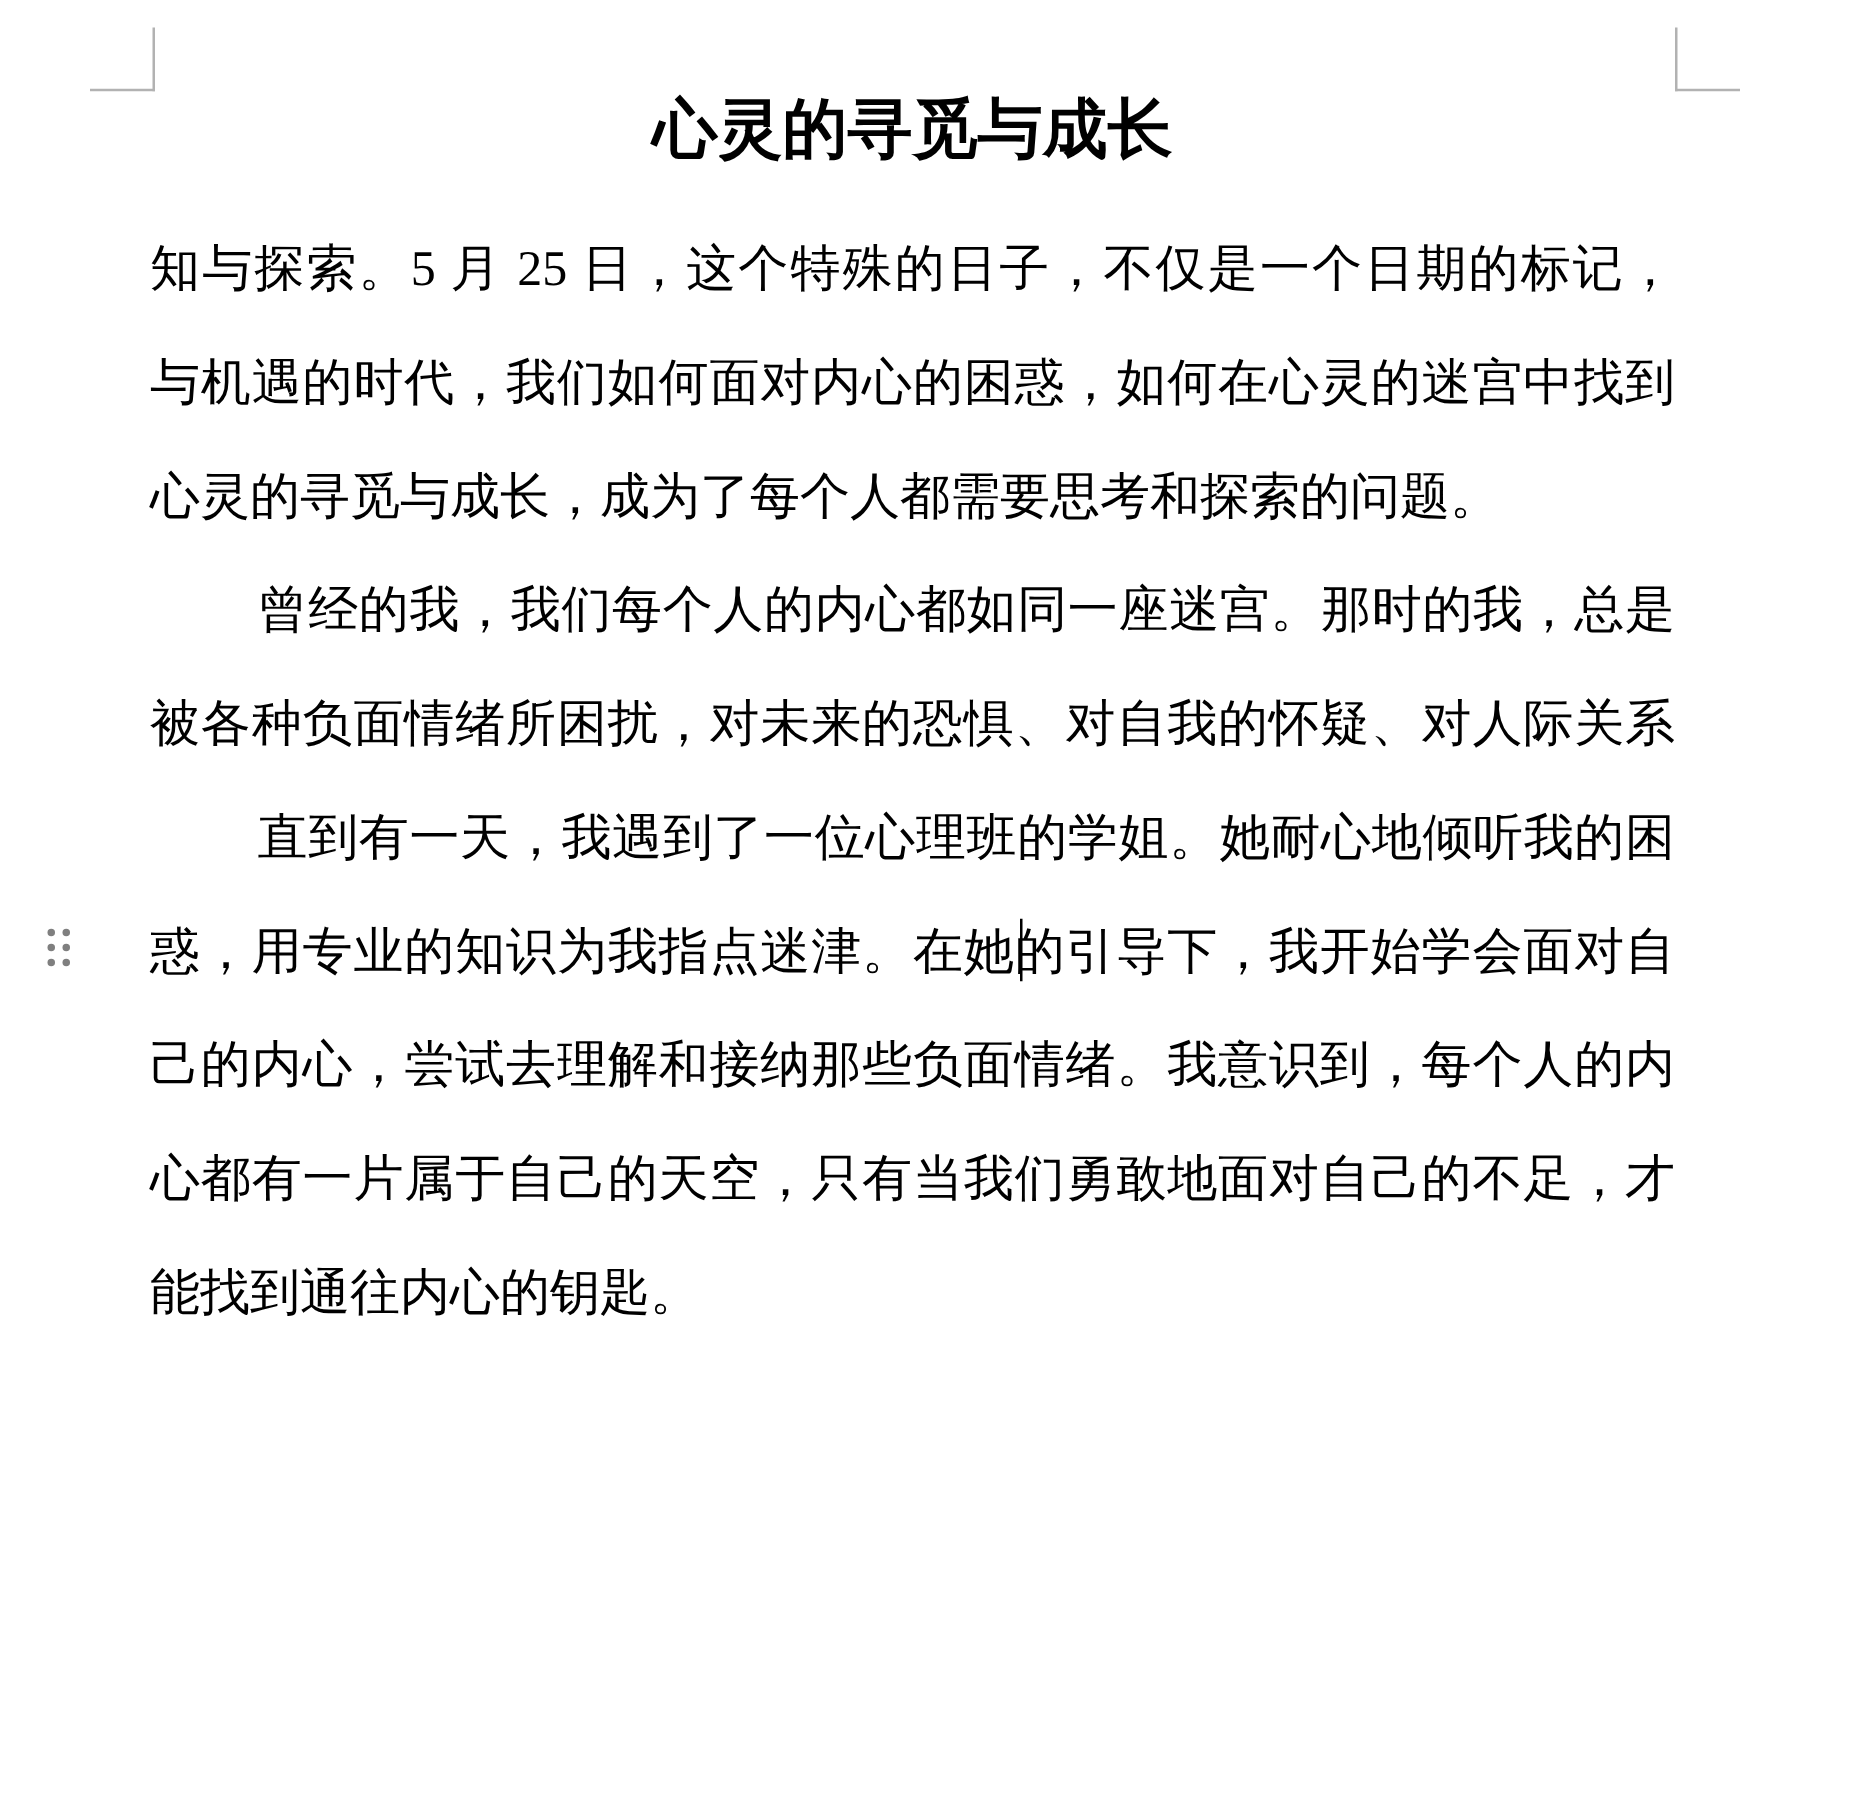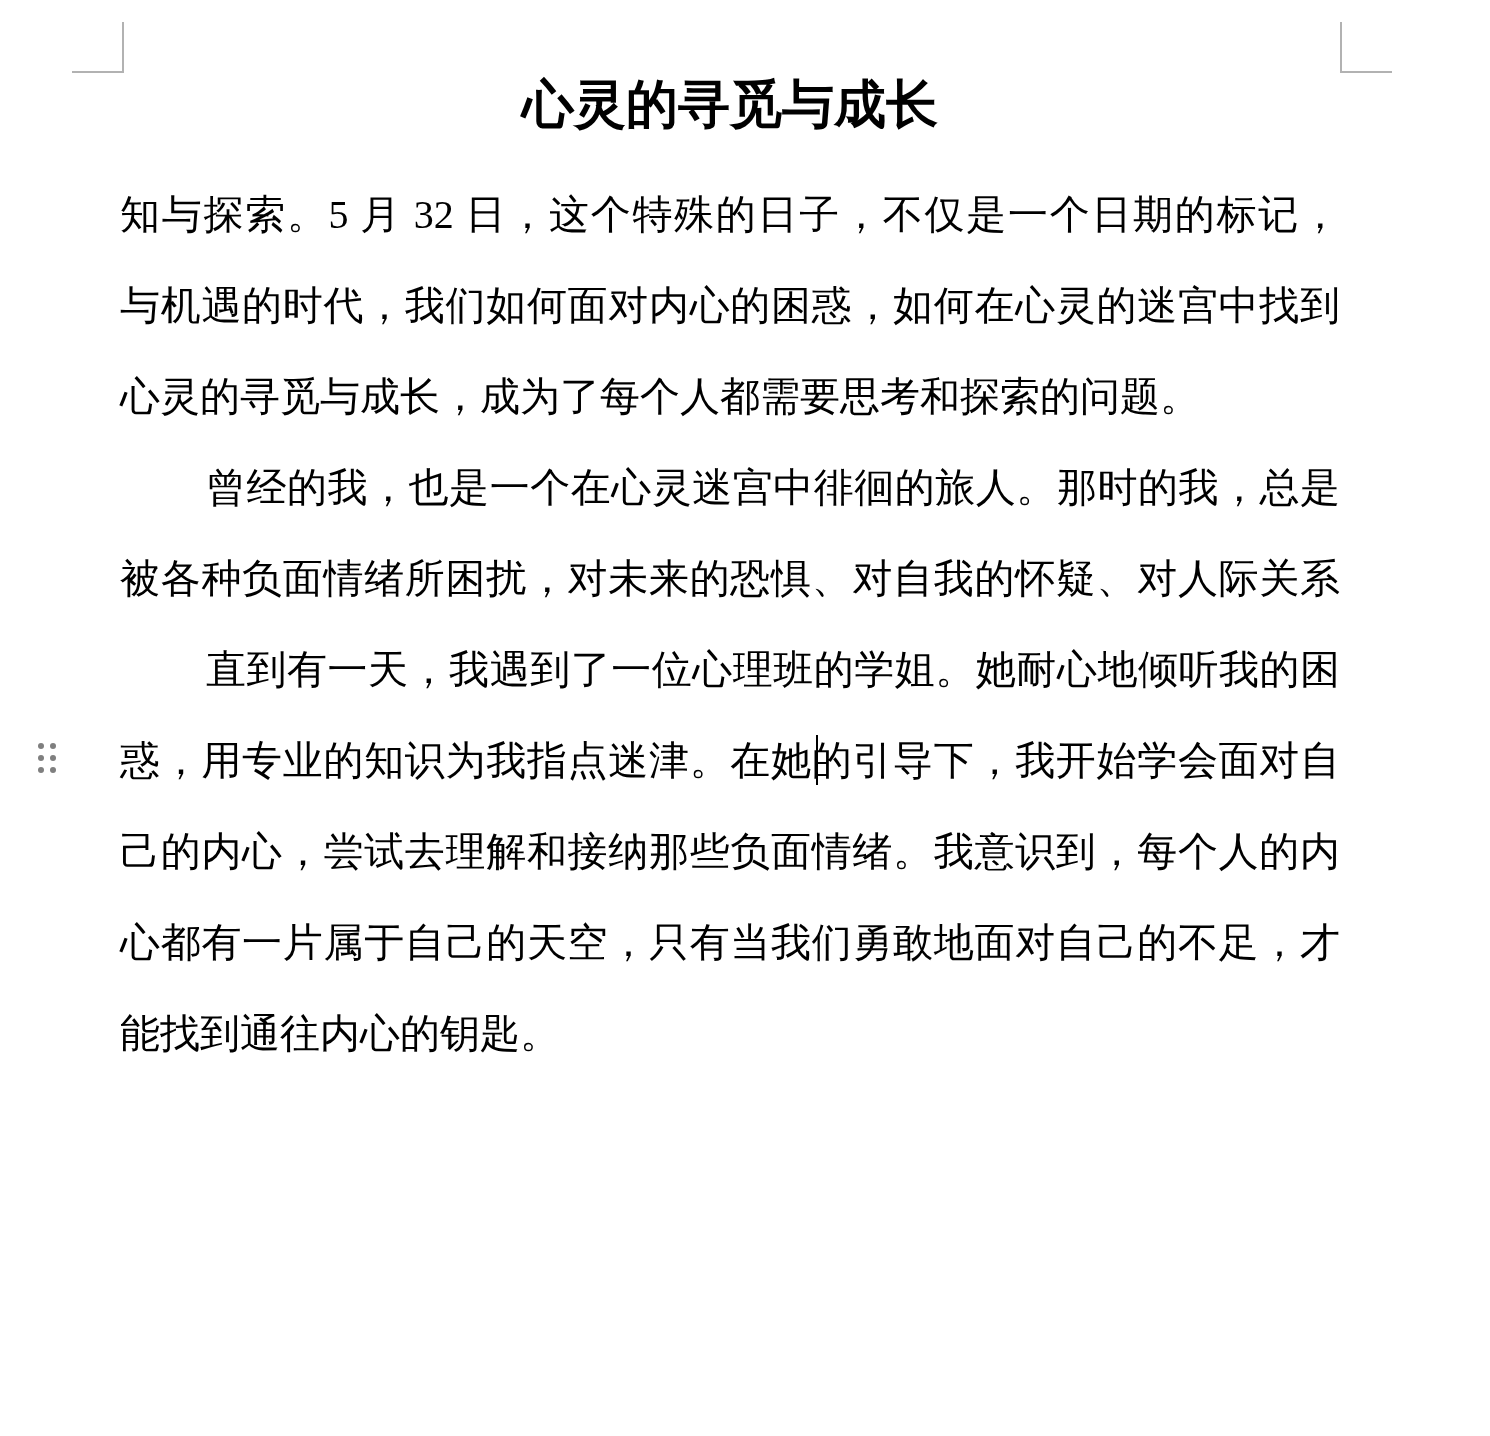--- a/index.html
+++ b/index.html
@@ -114,25 +114,25 @@
     <span class="dot"></span>
     <span class="dot"></span>
     <span class="dot"></span>
     <span class="dot"></span>
   </div>
 
   <h1 class="doc-title">心灵的寻觅与成长</h1>
 
   <div class="doc-body">
 
-    <div class="line">知与探索。5 月 32 日，这个特殊的日子，不仅是一个日期的标记，</div>
+    <div class="line">知与探索。5 月 25 日，这个特殊的日子，不仅是一个日期的标记，</div>
     <div class="line">与机遇的时代，我们如何面对内心的困惑，如何在心灵的迷宫中找到</div>
     <div class="line last">心灵的寻觅与成长，成为了每个人都需要思考和探索的问题。</div>
 
-    <div class="line indent">曾经的我，也是一个在心灵迷宫中徘徊的旅人。那时的我，总是</div>
+    <div class="line indent">曾经的我，我们每个人的内心都如同一座迷宫。那时的我，总是</div>
     <div class="line">被各种负面情绪所困扰，对未来的恐惧、对自我的怀疑、对人际关系</div>
 
     <div class="line indent">直到有一天，我遇到了一位心理班的学姐。她耐心地倾听我的困</div>
     <div class="line">惑，用专业的知识为我指点迷津。在她的引导下，我开始学会面对自</div>
     <div class="line">己的内心，尝试去理解和接纳那些负面情绪。我意识到，每个人的内</div>
     <div class="line">心都有一片属于自己的天空，只有当我们勇敢地面对自己的不足，才</div>
     <div class="line last">能找到通往内心的钥匙。</div>
   </div>
 
   <div class="caret"></div>

